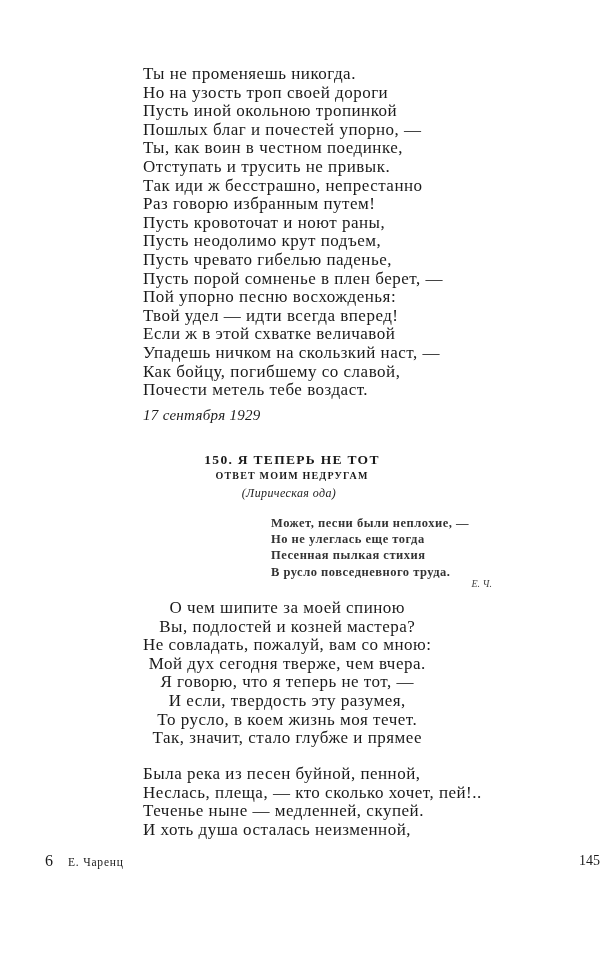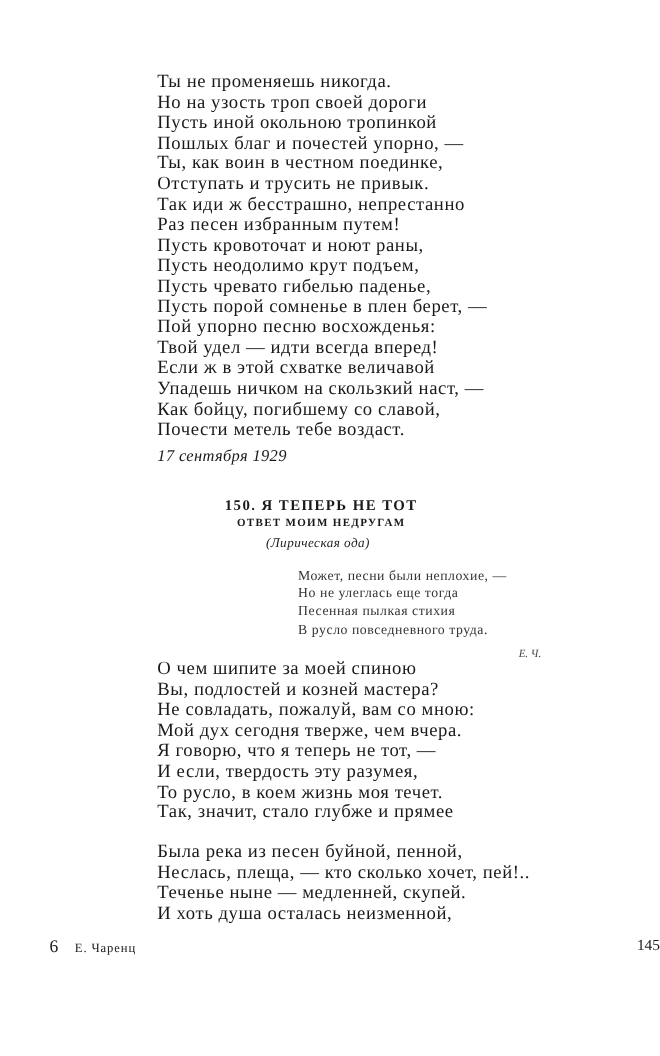--- a/index.html
+++ b/index.html
@@ -8,42 +8,42 @@
   .block { position: absolute; }
   .line { font-size: 17px; line-height: 18.6px; white-space: nowrap; letter-spacing: 0.5px; }
   #stanza1 { left: 143px; top: 65px; }
   #date { left: 143px; top: 407px; font-style: italic; font-size: 15px; letter-spacing: 0.3px; }
   #title { left: 0; width: 584px; top: 452px; text-align: center; font-weight: bold;
            font-size: 13.5px; letter-spacing: 1.3px; }
   #subtitle { left: 0; width: 584px; top: 470px; text-align: center; font-weight: bold;
               font-size: 10px; letter-spacing: 1.2px; }
   #genre { left: 0; width: 578px; top: 486px; text-align: center; font-style: italic;
            font-size: 12px; letter-spacing: 0.4px; }
-  #epigraph { left: 271px; top: 515px; }
+  #epigraph { left: 271px; top: 515px; font-weight: bold; }
   .ep-line { font-size: 12.5px; line-height: 16.2px; white-space: nowrap; letter-spacing: 0.5px; color:#333; }
   #ep-author { left: 452px; width: 40px; top: 578px; text-align: right; font-style: italic;
-               font-size: 10px; color: #444; margin-top: 11px; }
-  #stanza2 { left: 143px; top: 599px; }
+               font-size: 10px; color: #444; }
+  #stanza2 { left: 143px; top: 599px; text-align: center; }
   #stanza3 { left: 143px; top: 765px; }
   #footer-sig { left: 45px; top: 852px; font-size: 16px; }
   #footer-author { left: 68px; top: 856px; font-size: 11.5px; letter-spacing: 0.8px; }
   #page-num { left: 16px; width: 584px; top: 853px; text-align: right; font-size: 14px; }
 </style>
 </head>
 <body>
 
 <div id="stanza1" class="block">
   <div class="line">Ты не променяешь никогда.</div>
   <div class="line">Но на узость троп своей дороги</div>
   <div class="line">Пусть иной окольною тропинкой</div>
   <div class="line">Пошлых благ и почестей упорно, —</div>
   <div class="line">Ты, как воин в честном поединке,</div>
   <div class="line">Отступать и трусить не привык.</div>
   <div class="line">Так иди ж бесстрашно, непрестанно</div>
-  <div class="line">Раз песен избранным путем!</div>
+  <div class="line">Раз говорю избранным путем!</div>
   <div class="line">Пусть кровоточат и ноют раны,</div>
   <div class="line">Пусть неодолимо крут подъем,</div>
   <div class="line">Пусть чревато гибелью паденье,</div>
   <div class="line">Пусть порой сомненье в плен берет, —</div>
   <div class="line">Пой упорно песню восхожденья:</div>
   <div class="line">Твой удел — идти всегда вперед!</div>
   <div class="line">Если ж в этой схватке величавой</div>
   <div class="line">Упадешь ничком на скользкий наст, —</div>
   <div class="line">Как бойцу, погибшему со славой,</div>
   <div class="line">Почести метель тебе воздаст.</div>

